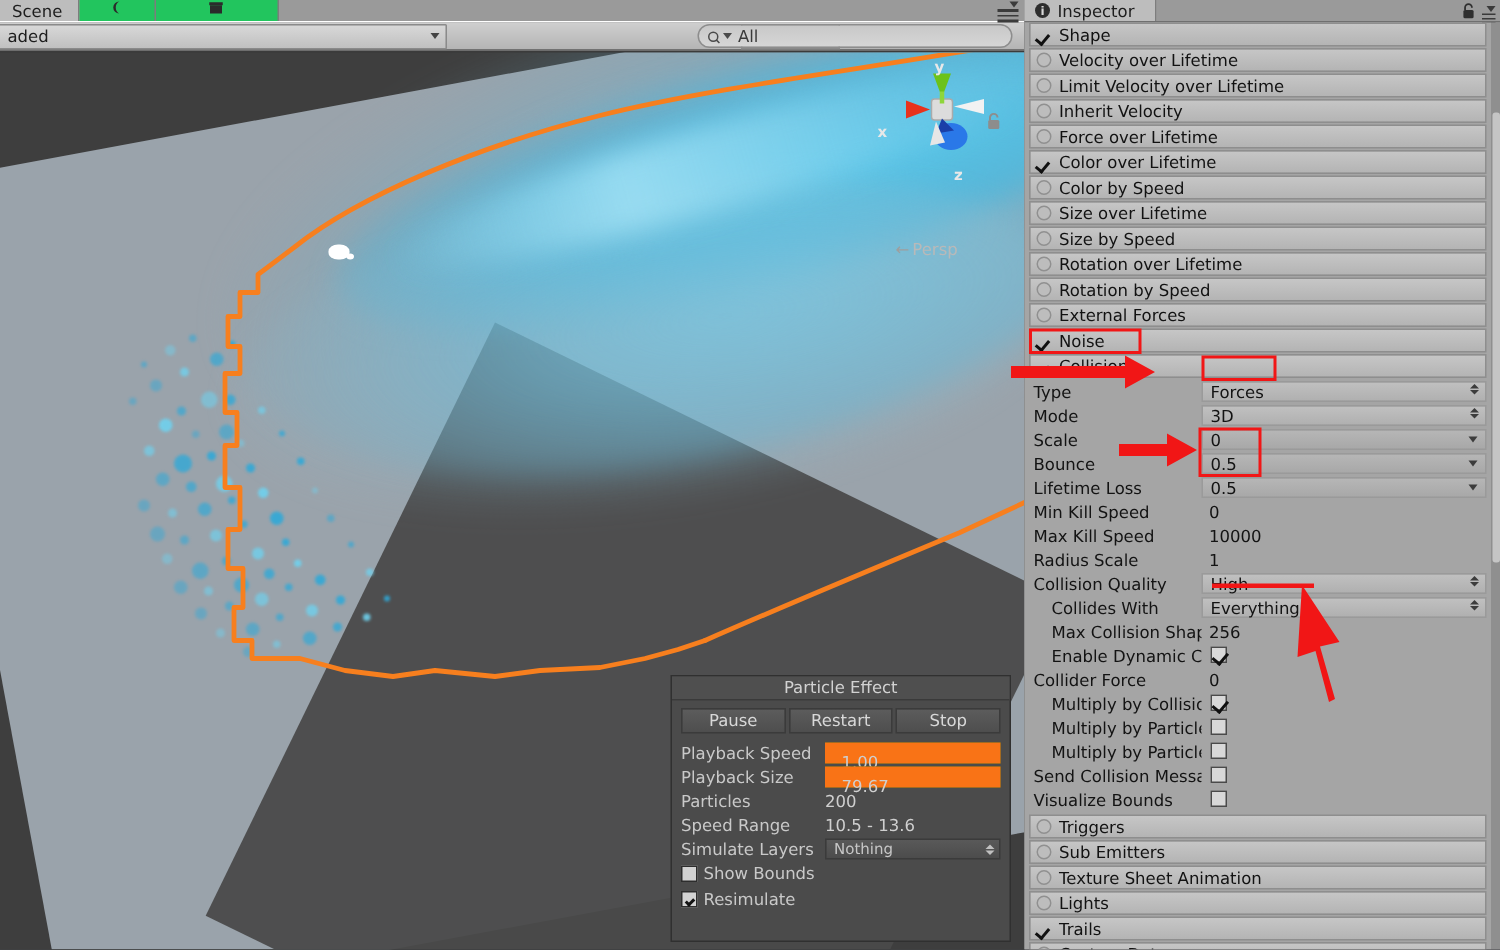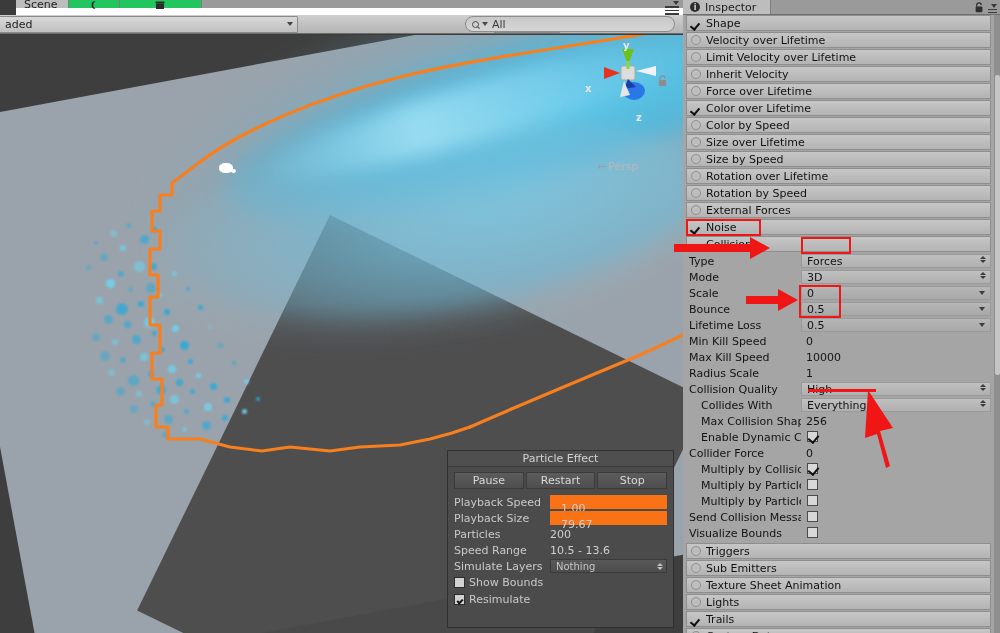--- a/index.html
+++ b/index.html
@@ -4,22 +4,22 @@
 <style>
   * { box-sizing: border-box; margin:0; padding:0; }
   html,body { width:1000px; height:633px; overflow:hidden; background:#282828; }
   body { font-family:"DejaVu Sans","Liberation Sans",sans-serif; font-size:11px; }
 
   #root { position:relative; width:1000px; height:633px; }
 
   
   #scene-panel { position:absolute; left:0; top:0; width:683px; height:633px; background:#3b3b3b; overflow:hidden; }
 
-  .tabbar { position:absolute; left:16px; top:0; width:815px; height:15px; background:#9a9a9a;
-            border-bottom:7px solid #ffffff; display:flex; align-items:stretch; }
+  .tabbar { position:absolute; left:0; top:0; width:815px; height:15px; background:#9a9a9a;
+            border-bottom:1px solid #ffffff; display:flex; align-items:stretch; }
   .tab { display:flex; align-items:center; gap:4px; padding:0 10px 0 8px; font-size:11px; color:#1d1d1d;
          border-right:1px solid #7d7d7d; }
   .tab.active { background:#bdbdbd; }
   .tab.inactive { background:#22c55e;flex-direction:column; }
   .tab-ico { width:10px; height:10px; display:inline-block; position:relative; }
 
   .toolbar { position:absolute; left:0; top:15px; width:683px; height:19px;
              background:linear-gradient(#cfcfcf,#b4b4b4); border-bottom:1px solid #6d6d6d;
              display:flex; align-items:center; }
   .tb-drop { width:300px; height:17px; margin-left:-2px; background:linear-gradient(#d8d8d8,#c0c0c0);

